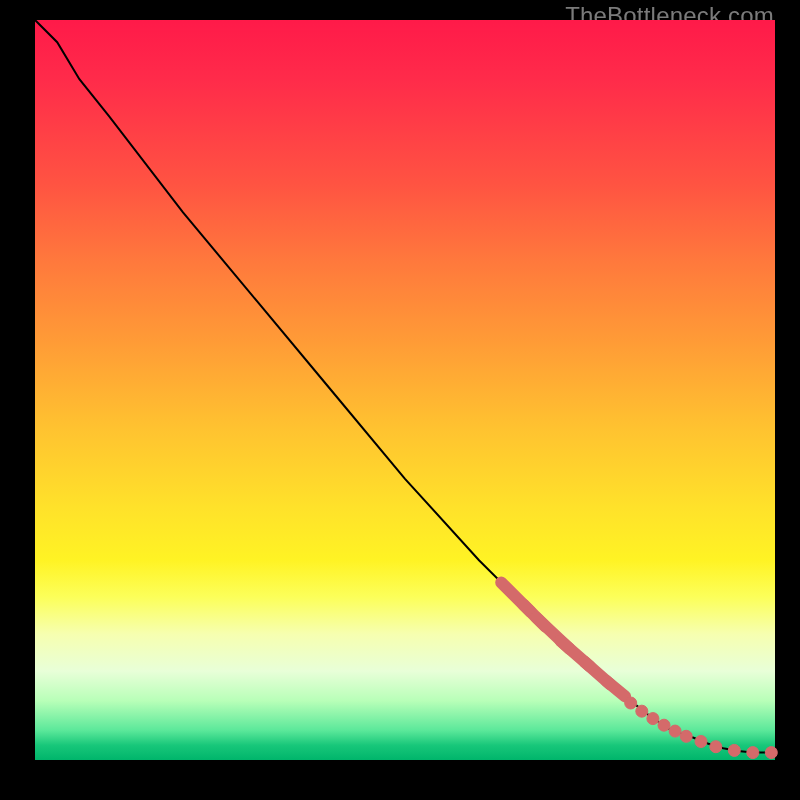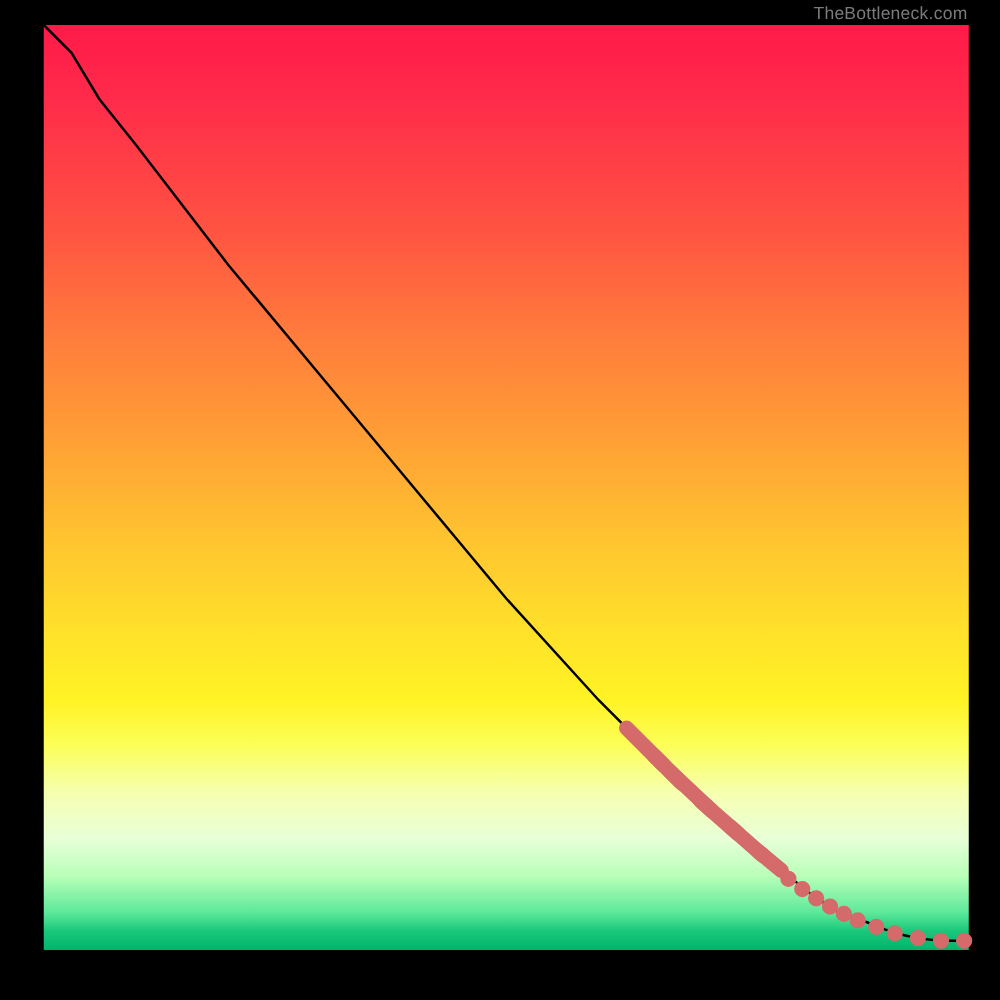--- a/index.html
+++ b/index.html
@@ -40,21 +40,21 @@
       #5be89a 96%,
       #18c77a 98%,
       #00b56b 100%
     );
   }
   .watermark {
     position: absolute;
     top: 2px;
     right: 26px;
     color: #7b7b7b;
-    font-size: 14px;
+    font-size: 24px;
     font-weight: 400;
     letter-spacing: 0.2px;
     user-select: none;
   }
   svg.curve {
     position: absolute;
     inset: 0;
     width: 100%;
     height: 100%;
     overflow: visible;

